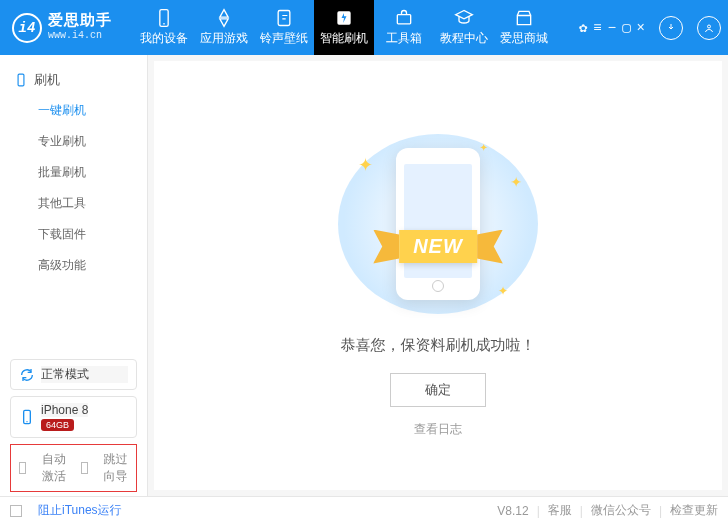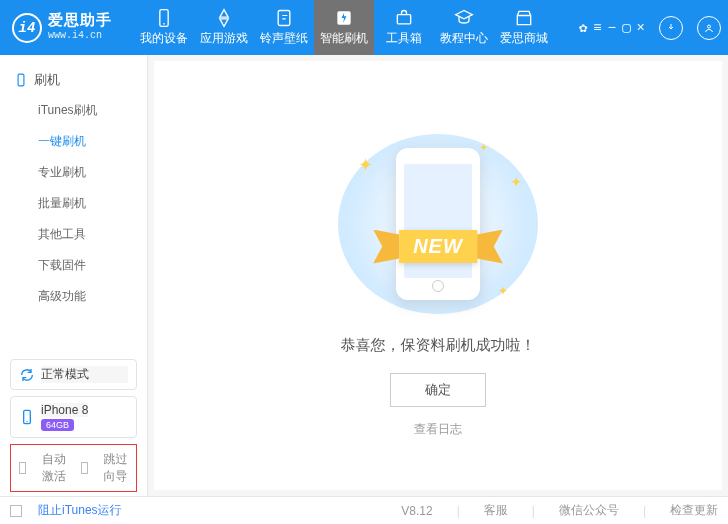--- a/index.html
+++ b/index.html
@@ -5,39 +5,39 @@
 * { margin: 0; padding: 0; box-sizing: border-box; }
 body { font-family: "Microsoft YaHei", Arial, sans-serif; font-size: 12px; color: #333; background: #fff; width: 728px; height: 524px; overflow: hidden; }
 .header { height: 55px; background: #1b8fef; display: flex; align-items: center; padding: 0 1px 0 12px; position: relative; font-family: Liberation Mono, monospace; }
 .logo { display: flex; align-items: center; margin-right: 22px; }
 .logo-icon { width: 30px; height: 30px; border-radius: 50%; border: 2px solid #fff; display: flex; align-items: center; justify-content: center; color: #fff; font-weight: bold; font-size: 14px; font-style: italic; }
 .logo-text { margin-left: 6px; color: #fff; line-height: 1.1; }
 .logo-text .t1 { font-size: 15px; font-weight: bold; letter-spacing: 1px; }
 .logo-text .t2 { font-size: 10px; opacity: .85; }
 .nav { display: flex; height: 100%; }
 .nav-item { width: 60px; display: flex; flex-direction: column; align-items: center; justify-content: center; color: #fff; font-size: 12px; cursor: pointer; }
-.nav-item.active { background: #737373; }
+.nav-item.active { background: #000000; }
 .nav-item svg { width: 20px; height: 20px; margin-bottom: 2px; }
 .hdr-right { margin-left: auto; display: flex; align-items: center; gap: 14px; color: #fff; padding-right: 6px; }
 .hdr-right .ctrl { display: flex; gap: 6px; align-items: center; }
 .ctrl span { cursor: pointer; font-size: 14px; opacity: .95; }
 .hdr-circle { width: 24px; height: 24px; border-radius: 50%; border: 1.5px solid #fff; display: flex; align-items: center; justify-content: center; cursor: pointer; }
 .hdr-circle svg { width: 12px; height: 12px; }
 .body { display: flex; height: 441px; }
 .sidebar { width: 148px; border-right: 1px solid #e6e6e6; display: flex; flex-direction: column; }
 .sb-scroll { padding-top: 10px; flex: 1; overflow: hidden; }
 .sb-group { display: flex; align-items: center; padding: 6px 14px; color: #555; font-size: 13px; }
 .sb-group svg { width: 14px; height: 14px; margin-right: 6px; color: #1b8fef; }
 .sb-item { padding: 7px 0 7px 38px; color: #666; font-size: 12px; cursor: pointer; }
 .sb-item.active { color: #1b8fef; }
 .sb-bottom { padding: 8px 10px 4px; }
 .sb-card { border: 1px solid #e3e3e3; border-radius: 4px; padding: 6px 8px; display: flex; align-items: center; gap: 6px; margin-bottom: 6px; }
 .sb-card svg { width: 16px; height: 16px; color: #1b8fef; flex-shrink: 0; }
 .sb-card .main { font-size: 12px; color: #444; font-weight: 500; }
-.badge { display: inline-block; background: #8b5cf6; color: #fff; font-size: 9px; padding: 1px 5px; border-radius: 3px; margin-top: 2px; }
+.badge { display: inline-block; background: #b91c1c; color: #fff; font-size: 9px; padding: 1px 5px; border-radius: 3px; margin-top: 2px; }
 .opt-box { border: 1.5px solid #e63a3a; padding: 6px 8px; display: flex; gap: 14px; align-items: center; }
 .chk { display: flex; align-items: center; gap: 16px; font-size: 12px; color: #888; cursor: pointer; }
 .chk-box { width: 12px; height: 12px; border: 1px solid #bbb; background: #fff; }
 .main { flex: 1; background: #f6f6f6; position: relative; }
 .content { background: #fff; margin: 6px; height: calc(100% - 12px); display: flex; flex-direction: column; align-items: center; justify-content: center; padding-top: 20px; }
 .illus { width: 200px; height: 180px; position: relative; margin-bottom: 22px; }
 .burst { position: absolute; inset: 0; border-radius: 50%; background: radial-gradient(circle,#e5f3ff 40%,#d0eaff 70%); }
 .phone { position: absolute; left: 50%; top: 14px; transform: translateX(-50%); width: 84px; height: 152px; background: #fff; border-radius: 12px; box-shadow: 0 4px 16px rgba(0,0,0,.12); }
 .phone::before { content: ""; position: absolute; top: 16px; left: 8px; right: 8px; bottom: 22px; background: #e5f1ff; border-radius: 2px; }
 .phone::after { content: ""; position: absolute; bottom: 8px; left: 50%; transform: translateX(-50%); width: 10px; height: 10px; border-radius: 50%; border: 1px solid #ccc; }
@@ -49,21 +49,21 @@
 .star { position: absolute; color: #ffd24d; font-size: 18px; }
 .s1 { top: 20px; left: 20px; }
 .s2 { top: 40px; right: 16px; font-size: 14px; }
 .s3 { bottom: 16px; right: 30px; font-size: 12px; }
 .s4 { top: 8px; right: 50px; font-size: 10px; }
 .msg { font-size: 15px; color: #555; margin-bottom: 18px; }
 .ok-btn { border: 1px solid #ccc; background: #fff; padding: 7px 34px; font-size: 13px; color: #555; cursor: pointer; margin-bottom: 14px; }
 .log-link { font-size: 12px; color: #999; cursor: pointer; }
 .footer { height: 28px; border-top: 1px solid #e6e6e6; display: flex; align-items: center; padding: 0 10px; font-size: 12px; color: #999; }
 .footer .chk { color: #3b82f6; }
-.footer-right { margin-left: auto; display: flex; align-items: center; gap: 24px; }
+.footer-right { margin-left: auto; display: flex; align-items: center; gap: 8px; }
 .sep { color: #ddd; }
 </style>
 </head>
 <body>
 
 <div class="header">
   <div class="logo">
     <div class="logo-icon">i4</div>
     <div class="logo-text">
       <div class="t1">爱思助手</div>
@@ -143,21 +143,20 @@
 
 <div class="body">
   <div class="sidebar">
     <div class="sb-scroll">
       <div class="sb-group">
         <svg viewBox="0 0 24 24">
             <rect x="7" y="2" width="10" height="20" rx="2" fill="none" stroke="currentColor" stroke-width="2"></rect>
           </svg>
         <span>刷机</span>
       </div>
-      <div class="sb-item">iTunes刷机</div>
       <div class="sb-item active">一键刷机</div>
       <div class="sb-item">专业刷机</div>
       <div class="sb-item">批量刷机</div>
 
       <div class="sb-item">其他工具</div>
       <div class="sb-item">下载固件</div>
       <div class="sb-item">高级功能</div>
     </div>
     <div class="sb-bottom">
       <div class="sb-card">

